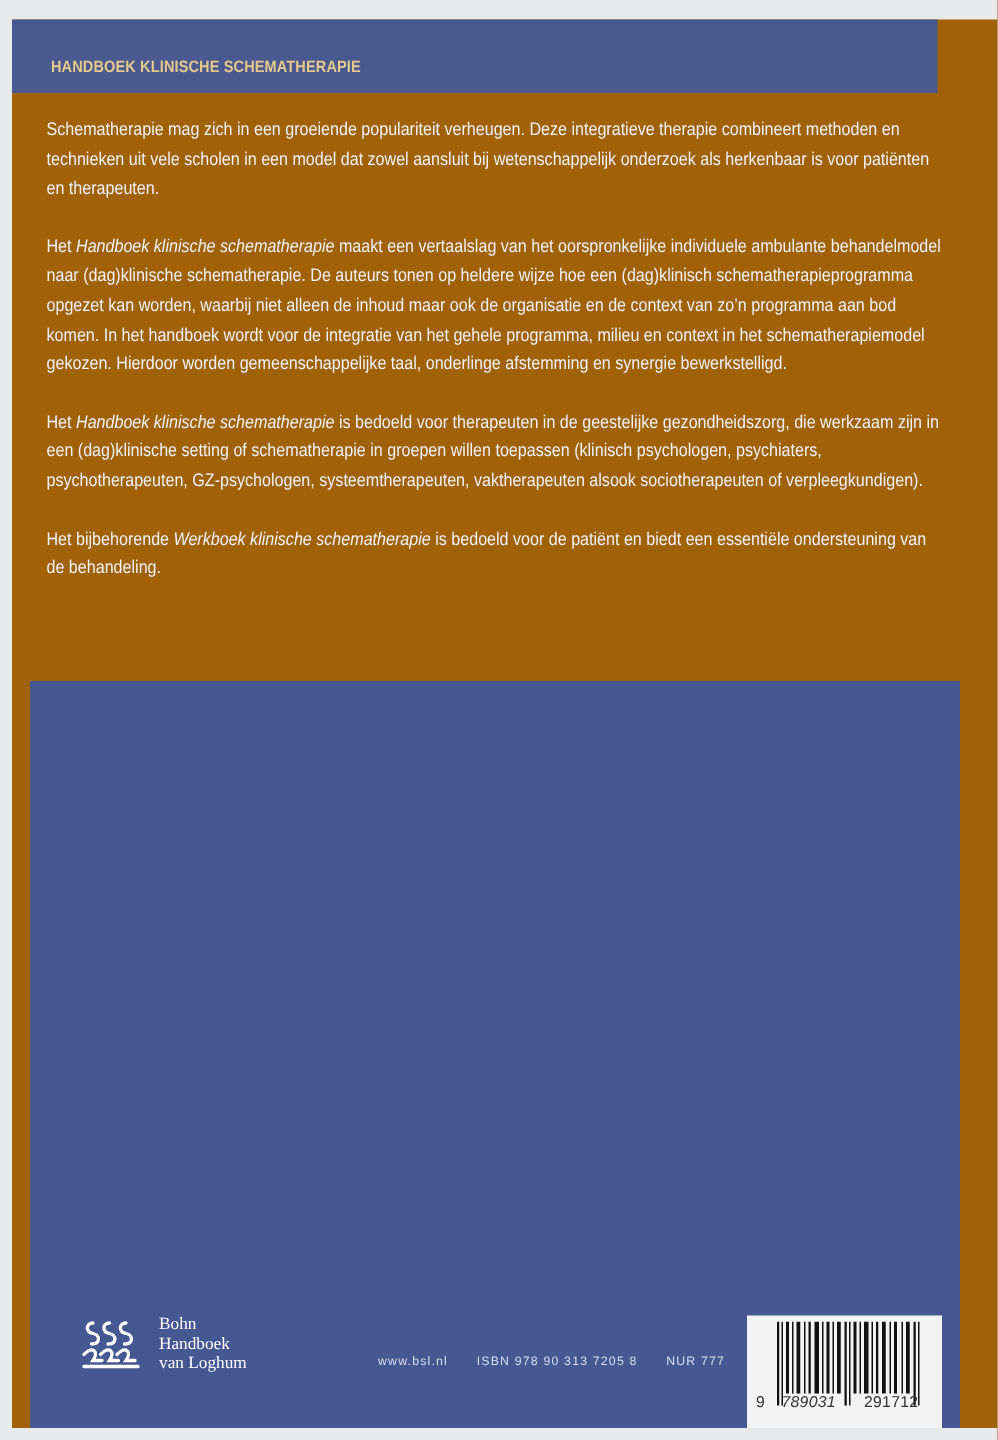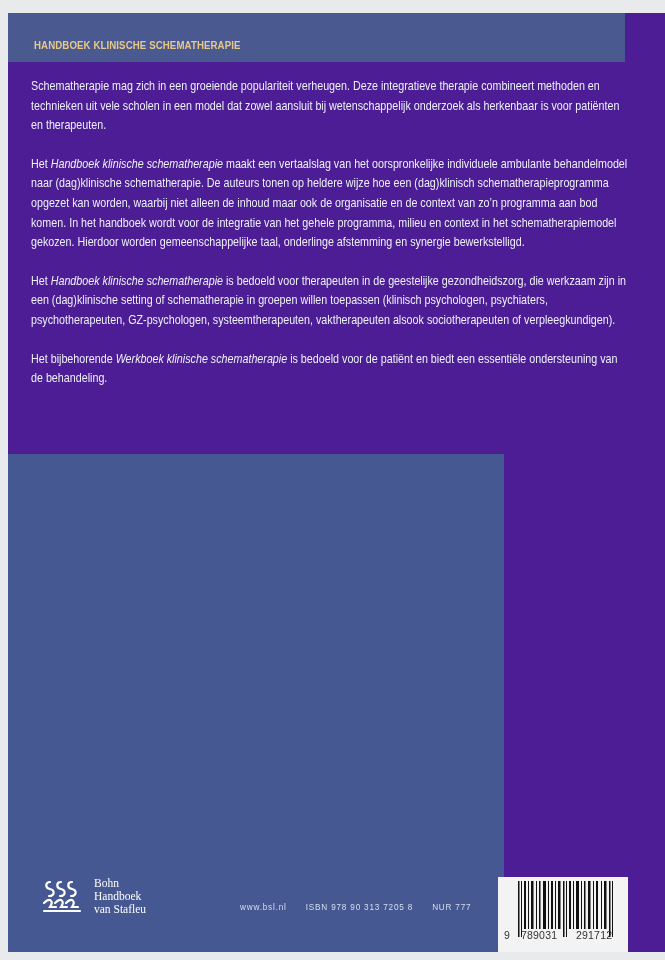--- a/index.html
+++ b/index.html
@@ -3,21 +3,21 @@
 <meta charset="utf-8">
 <style>
   html, body { margin: 0; padding: 0; }
   body {
     width: 665px; height: 960px; position: relative; overflow: hidden;
     background: #e9eaec;
     font-family: "Liberation Sans", sans-serif;
   }
   .cover {
     position: absolute; left: 8px; top: 13px; width: 657px; height: 939px;
-    background: #4c1d95;
+    background: #a16207;
   }
   .header-band {
     position: absolute; left: 0; top: 0; width: 617px; height: 49px;
     background: #4a5a91;
   }
   .header-title {
     position: absolute; left: 26px; top: 26px;
     font-family: "Liberation Sans Narrow", "Liberation Sans", sans-serif;
     font-size: 11px; font-weight: bold; letter-spacing: 0.1px;
     color: #e6c98a;
@@ -25,21 +25,21 @@
     white-space: nowrap;
   }
   .body-text {
     position: absolute; left: 23px; top: 64px; width: 600px;
     color: #eef1f8; font-size: 12.2px; line-height: 19.6px;
     transform: scaleX(0.88); transform-origin: left top;
   }
   .body-text p { margin: 0 0 19px 0; width: 680px; }
   .body-text em { font-style: italic; }
   .lower-block {
-    position: absolute; left: 0; top: 441px; width: 496px; height: 498px;
+    position: absolute; left: 12px; top: 441px; width: 620px; height: 498px;
     background: #465891;
   }
   .publisher {
     position: absolute; left: 34px; top: 423px; display: flex; align-items: center;
   }
   .pub-logo { width: 40px; height: 36px; }
   .pub-name {
     margin-left: 12px; color: #ffffff; font-family: "Liberation Serif", "DejaVu Serif", serif;
     font-size: 11.5px; line-height: 13px;
   }
@@ -51,21 +51,21 @@
   .barcode-box {
     position: absolute; left: 490px; top: 864px; width: 130px; height: 75px;
     background: #f3f3f4;
   }
   .barcode-box svg { position: absolute; left: 20px; top: 4px; }
   .barcode-digits {
     position: absolute; left: 6px; top: 52px; font-size: 10.5px; color: #333;
     white-space: nowrap; letter-spacing: 0.2px;
   }
   .barcode-digits .d1 { position: absolute; left: 0; }
-  .barcode-digits .d2 { position: absolute; left: 17px; }
+  .barcode-digits .d2 { position: absolute; left: 17px; font-style: italic; }
   .barcode-digits .d3 { position: absolute; left: 72px; }
 </style>
 </head>
 <body>
 
 <div class="cover">
   <div class="header-band">
     <div class="header-title">HANDBOEK KLINISCHE SCHEMATHERAPIE</div>
   </div>
 
@@ -85,21 +85,21 @@
           <path d="M30 3 C25 3 25 9 30 10 C35 11 35 17 29 17"></path>
           <path d="M2 24 C8 18 12 22 8 28 L14 28"></path>
           <path d="M13 24 C19 18 23 22 19 28 L25 28"></path>
           <path d="M24 24 C30 18 34 22 30 28 L36 28"></path>
           <path d="M2 32 L38 32"></path>
         </g>
       </svg>
       <div class="pub-name">
         <div>Bohn</div>
         <div>Handboek</div>
-        <div>van Stafleu</div>
+        <div>van Loghum</div>
       </div>
     </div>
 
     <div class="imprint">
       <span>www.bsl.nl</span>
       <span>ISBN 978 90 313 7205 8</span>
       <span>NUR 777</span>
     </div>
   </div>
 

